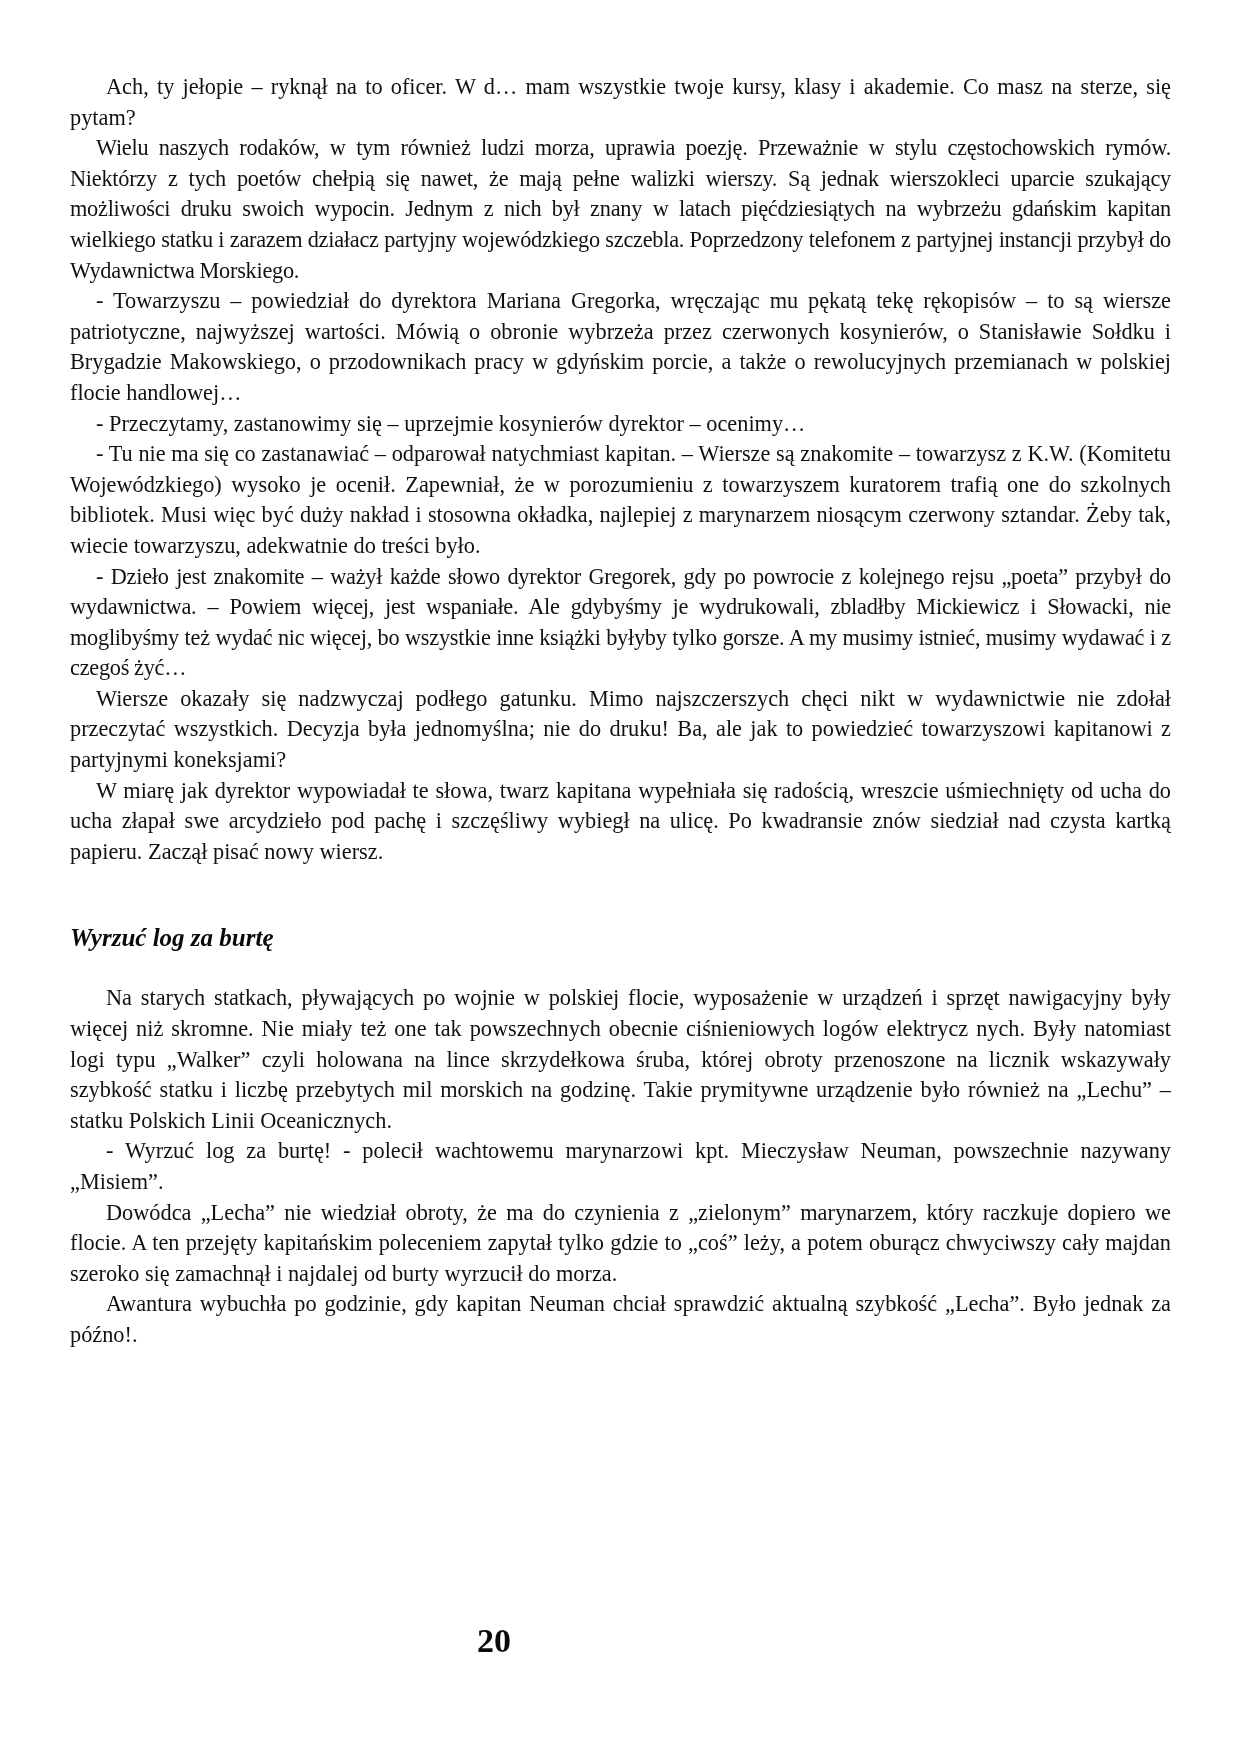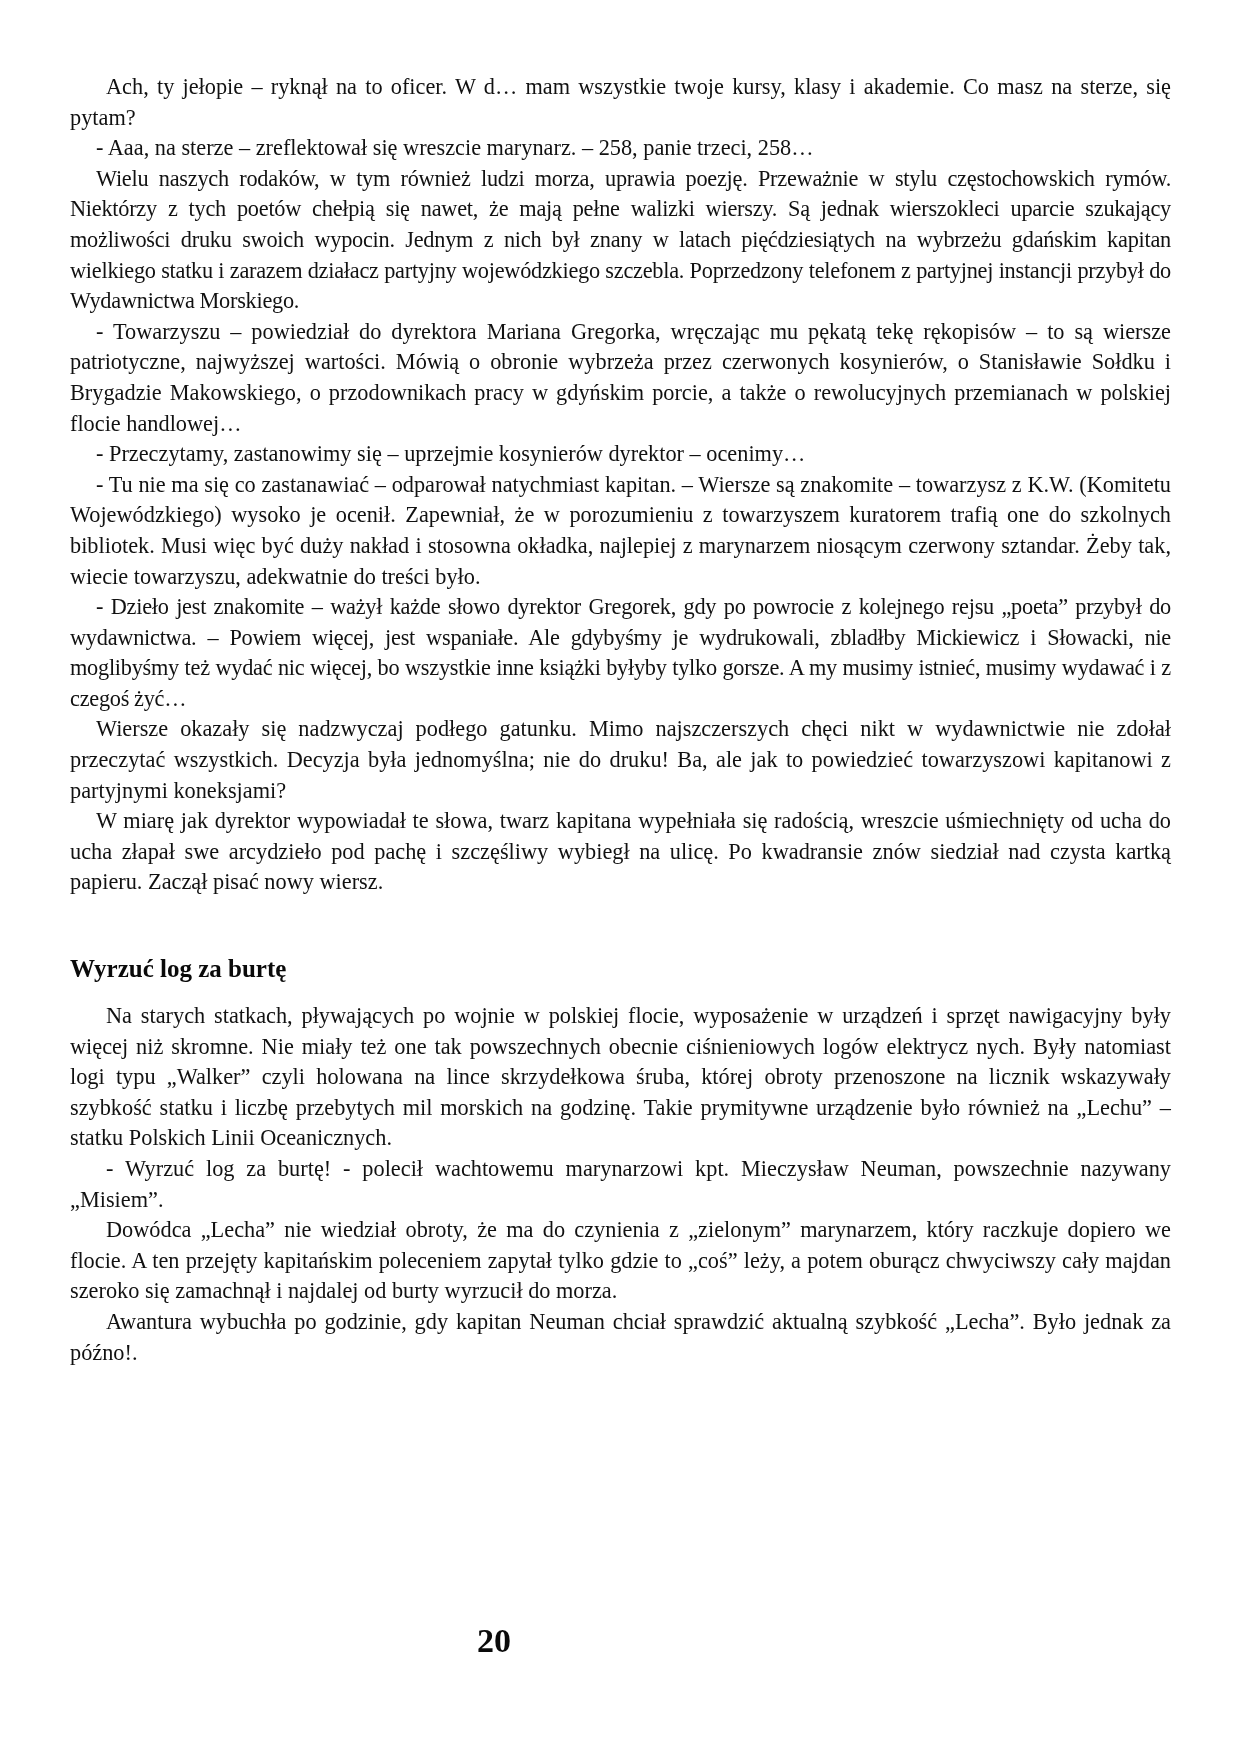--- a/index.html
+++ b/index.html
@@ -10,35 +10,34 @@
     color: #111111; font-size: 22.3px; line-height: 30.6px;
   }
   .p { margin: 0; text-align: justify; text-align-last: left; }
   .ind1 { text-indent: 26px; }
   .ind2 { text-indent: 36px; }
   h2 {
     font-family: "Liberation Serif", "DejaVu Serif", serif;
     font-weight: bold; font-size: 25px; margin: 0; line-height: 32px; color: #0a0a0a;
   }
   .h-dzielo { margin-top: 40px; margin-bottom: 30px; }
-  .h-wyrzuc { margin-top: 55px; margin-bottom: 16px; }
+  .h-wyrzuc { margin-top: 55px; margin-bottom: 29px; font-style: italic; }
   .tight { letter-spacing: -0.25px; word-spacing: -0.5px; }
   .pagenum {
     position: absolute; left: 0; width: 988px; top: 1622px; text-align: center;
     font-family: "Liberation Serif", "DejaVu Serif", serif; font-weight: bold; font-size: 34px; color: #0a0a0a;
   }
 </style>
 </head>
 <body>
 
 <div class="page">
 
   <div>
     <p class="p ind2">Ach, ty jełopie – ryknął na to oficer. W d… mam wszystkie twoje kursy, klasy i akademie. Co masz na sterze, się pytam?</p>
-    <p class="p ind1">- Aaa, na sterze – zreflektował się wreszcie marynarz. – 258, panie trzeci, 258…</p>
   </div>
 
   <section>
     <p class="p ind1 tight">Wielu naszych rodaków, w tym również ludzi morza, uprawia poezję. Przeważnie w stylu częstochowskich rymów. Niektórzy z tych poetów chełpią się nawet, że mają pełne walizki wierszy. Są jednak wierszokleci uparcie szukający możliwości druku swoich wypocin. Jednym z nich był znany w latach pięćdziesiątych  na wybrzeżu gdańskim kapitan wielkiego statku i zarazem działacz partyjny wojewódzkiego szczebla. Poprzedzony telefonem z partyjnej instancji przybył do Wydawnictwa Morskiego.</p>
     <p class="p ind1">- Towarzyszu – powiedział do dyrektora Mariana Gregorka, wręczając mu pękatą tekę rękopisów – to są wiersze patriotyczne, najwyższej wartości. Mówią o obronie wybrzeża przez czerwonych kosynierów, o Stanisławie Sołdku i Brygadzie Makowskiego, o przodownikach pracy w gdyńskim porcie, a także o rewolucyjnych przemianach w polskiej flocie handlowej…</p>
     <p class="p ind1">- Przeczytamy, zastanowimy się – uprzejmie kosynierów dyrektor – ocenimy…</p>
     <p class="p ind1">- Tu nie ma się co zastanawiać – odparował natychmiast kapitan. – Wiersze są znakomite – towarzysz z K.W. (Komitetu Wojewódzkiego) wysoko je ocenił. Zapewniał, że w porozumieniu z towarzyszem kuratorem trafią one do szkolnych bibliotek. Musi więc być duży nakład i stosowna okładka, najlepiej z marynarzem niosącym czerwony sztandar. Żeby tak, wiecie towarzyszu, adekwatnie do treści było.</p>
     <p class="p ind1 tight">- Dzieło jest znakomite – ważył każde słowo dyrektor Gregorek, gdy po powrocie z kolejnego rejsu „poeta” przybył do wydawnictwa. – Powiem więcej, jest wspaniałe. Ale gdybyśmy je wydrukowali, zbladłby Mickiewicz i Słowacki, nie moglibyśmy też wydać nic więcej, bo wszystkie inne książki byłyby tylko gorsze. A my musimy istnieć, musimy wydawać i z czegoś żyć…</p>
     <p class="p ind1">Wiersze okazały się nadzwyczaj podłego gatunku. Mimo najszczerszych chęci nikt w wydawnictwie nie zdołał przeczytać wszystkich. Decyzja była jednomyślna; nie do druku! Ba, ale jak to powiedzieć towarzyszowi kapitanowi z partyjnymi koneksjami?</p>
     <p class="p ind1">W miarę jak dyrektor wypowiadał te słowa, twarz kapitana wypełniała się radością, wreszcie uśmiechnięty od ucha do ucha złapał swe arcydzieło pod pachę i szczęśliwy wybiegł na ulicę. Po kwadransie znów siedział nad czysta kartką papieru. Zaczął pisać nowy wiersz.</p>

